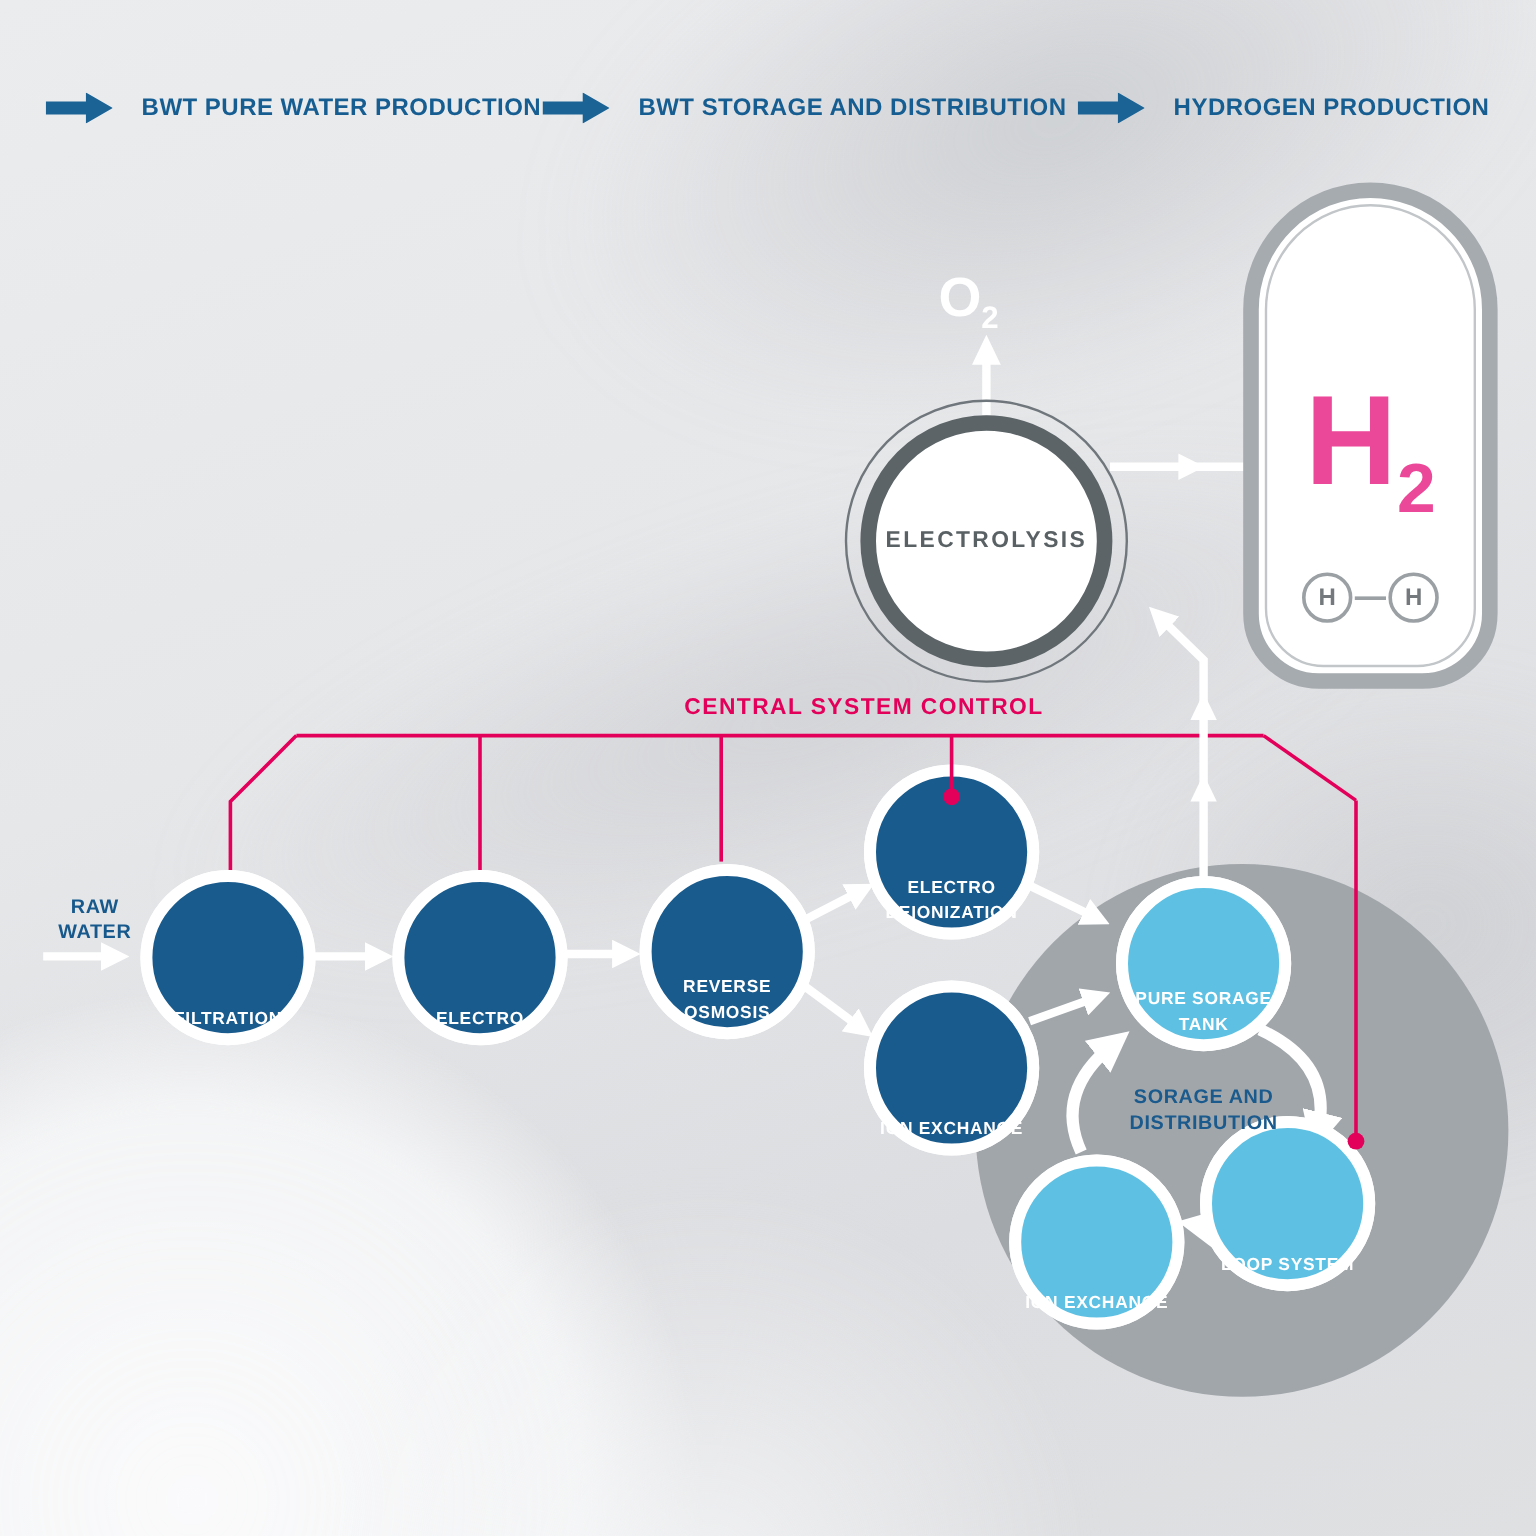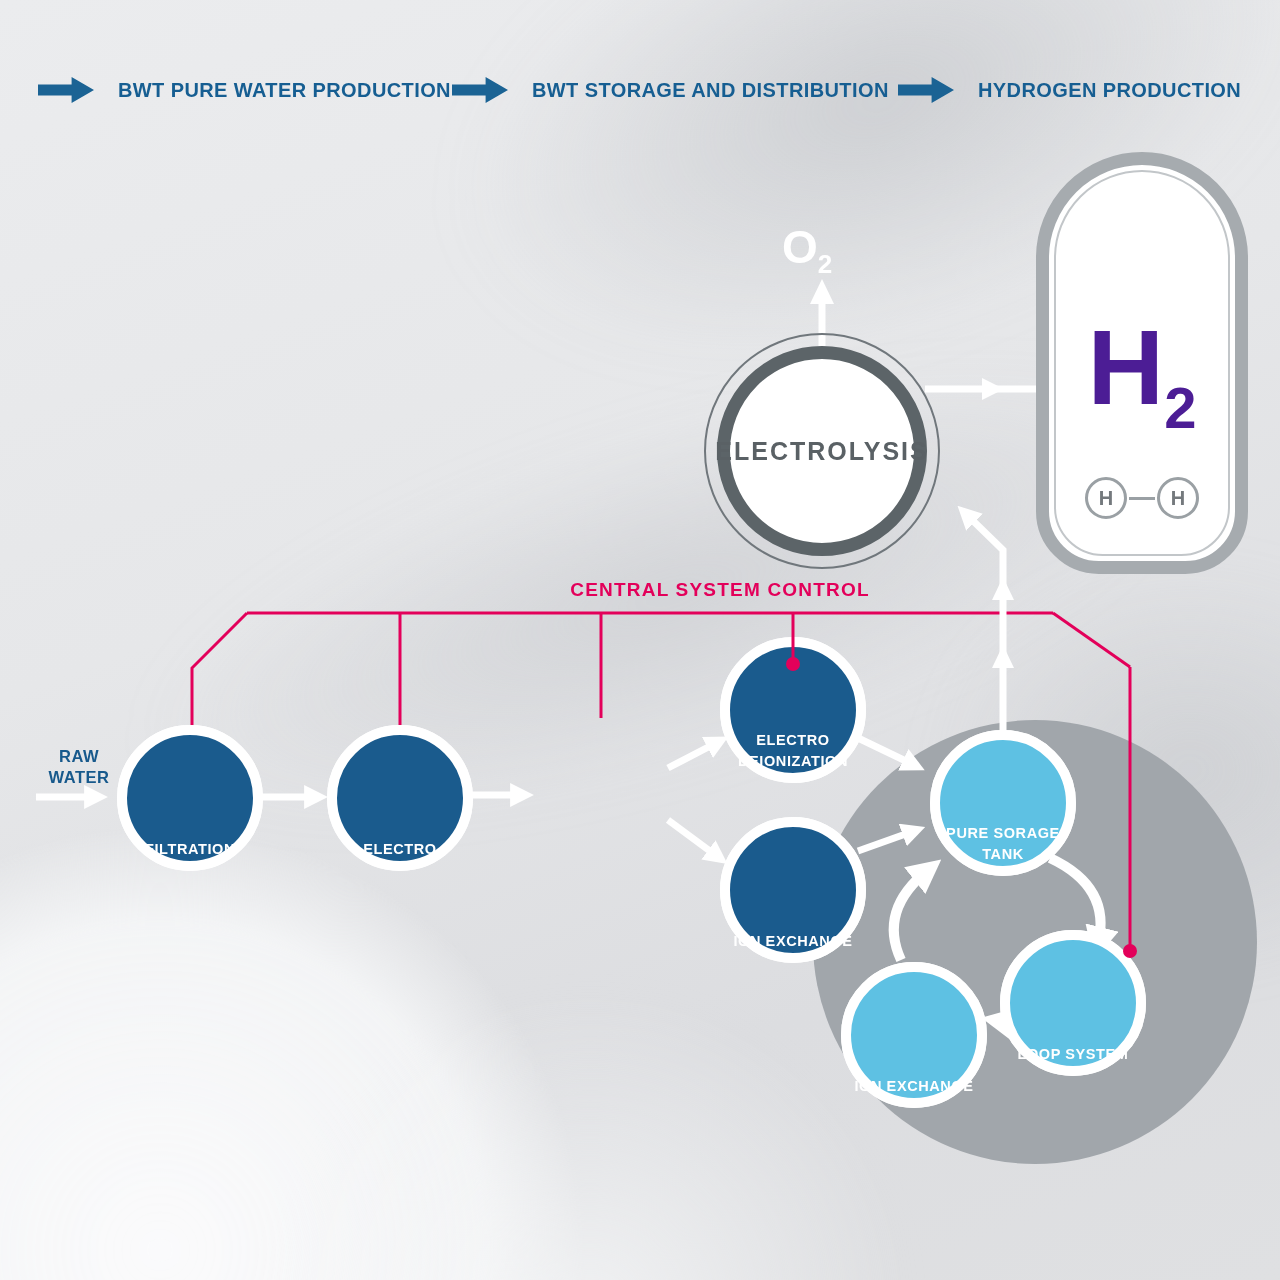--- a/index.html
+++ b/index.html
@@ -51,28 +51,28 @@
   .n-ion-exchange{left:720px;top:817px;}
   .n-pure-water-tank{left:930px;top:730px;}
   .n-loop-system{left:1000px;top:930px;}
   .n-ion-exchange-loop{left:841px;top:962px;}
 
   
   .electrolysis{position:absolute;left:704px;top:333px;width:236px;height:236px;border-radius:50%;
        border:2px solid #70777c;box-sizing:border-box;display:flex;align-items:center;justify-content:center;z-index:4;}
   .electrolysis-inner{width:210px;height:210px;border:13px solid #5c6468;background:#fff;border-radius:50%;
        box-sizing:border-box;display:flex;align-items:center;justify-content:center;
-       color:#5a6165;font-weight:bold;font-size:25px;letter-spacing:2px;}
+       color:#5a6165;font-weight:bold;font-size:19px;letter-spacing:2px;}
 
   
   .h2tank{position:absolute;left:1036px;top:152px;width:212px;height:422px;background:#fff;
        border:13px solid #a6abaf;border-radius:108px 108px 64px 64px;box-sizing:border-box;z-index:4;}
   .h2tank::after{content:"";position:absolute;inset:5px;border:2px solid #c2c6c9;
        border-radius:90px 90px 50px 50px;pointer-events:none;}
-  .h2formula{margin-top:160px;text-align:center;color:#4c1d95;font-weight:bold;
+  .h2formula{margin-top:160px;text-align:center;color:#ec4899;font-weight:bold;
        font-size:106px;line-height:.8;letter-spacing:0;}
   .h2formula sub{font-size:58px;vertical-align:-24px;}
   .molecule{margin-top:46px;display:flex;align-items:center;justify-content:center;}
   .atom{width:42px;height:42px;border:3px solid #9aa0a4;border-radius:50%;box-sizing:border-box;
        display:flex;align-items:center;justify-content:center;color:#74797d;font-weight:bold;font-size:20px;}
   .bond{width:26px;height:3px;background:#9aa0a4;margin:0 2px;}
 
   
   .o2-label{position:absolute;left:782px;top:220px;color:#fff;font-weight:bold;font-size:46px;z-index:6;}
   .o2-label sub{font-size:26px;vertical-align:-10px;}
@@ -150,20 +150,23 @@
       <path d="M901,960 Q878,910 928,870" marker-end="url(#aw)"></path>
     </g>
   </svg>
 
   <div class="node dark n-filtration">
     <span>FILTRATION</span>
   </div>
   <div class="node dark n-softener">
     <span>ELECTRO</span>
   </div>
+  <div class="node dark n-reverse-osmosis">
+    <span>REVERSE OSMOSIS</span>
+  </div>
   <div class="node dark n-electro-deionization">
     <span>ELECTRO DEIONIZATION</span>
   </div>
   <div class="node dark n-ion-exchange">
     <span>ION EXCHANGE</span>
   </div>
   <div class="node light n-pure-water-tank">
     <span>PURE SORAGE TANK</span>
   </div>
   <div class="node light n-loop-system">
@@ -199,14 +202,15 @@
       <circle cx="793" cy="664" r="7"></circle>
       <circle cx="1130" cy="951" r="7"></circle>
     </g>
   </svg>
 
   <div class="o2-label">
     <span>O</span><sub>2</sub>
   </div>
   <div class="rawwater-label">RAW WATER</div>
   <div class="ctrl-label">CENTRAL SYSTEM CONTROL</div>
+  <div class="storage-label">SORAGE AND DISTRIBUTION</div>
 
 </div>
 
 </body></html>

